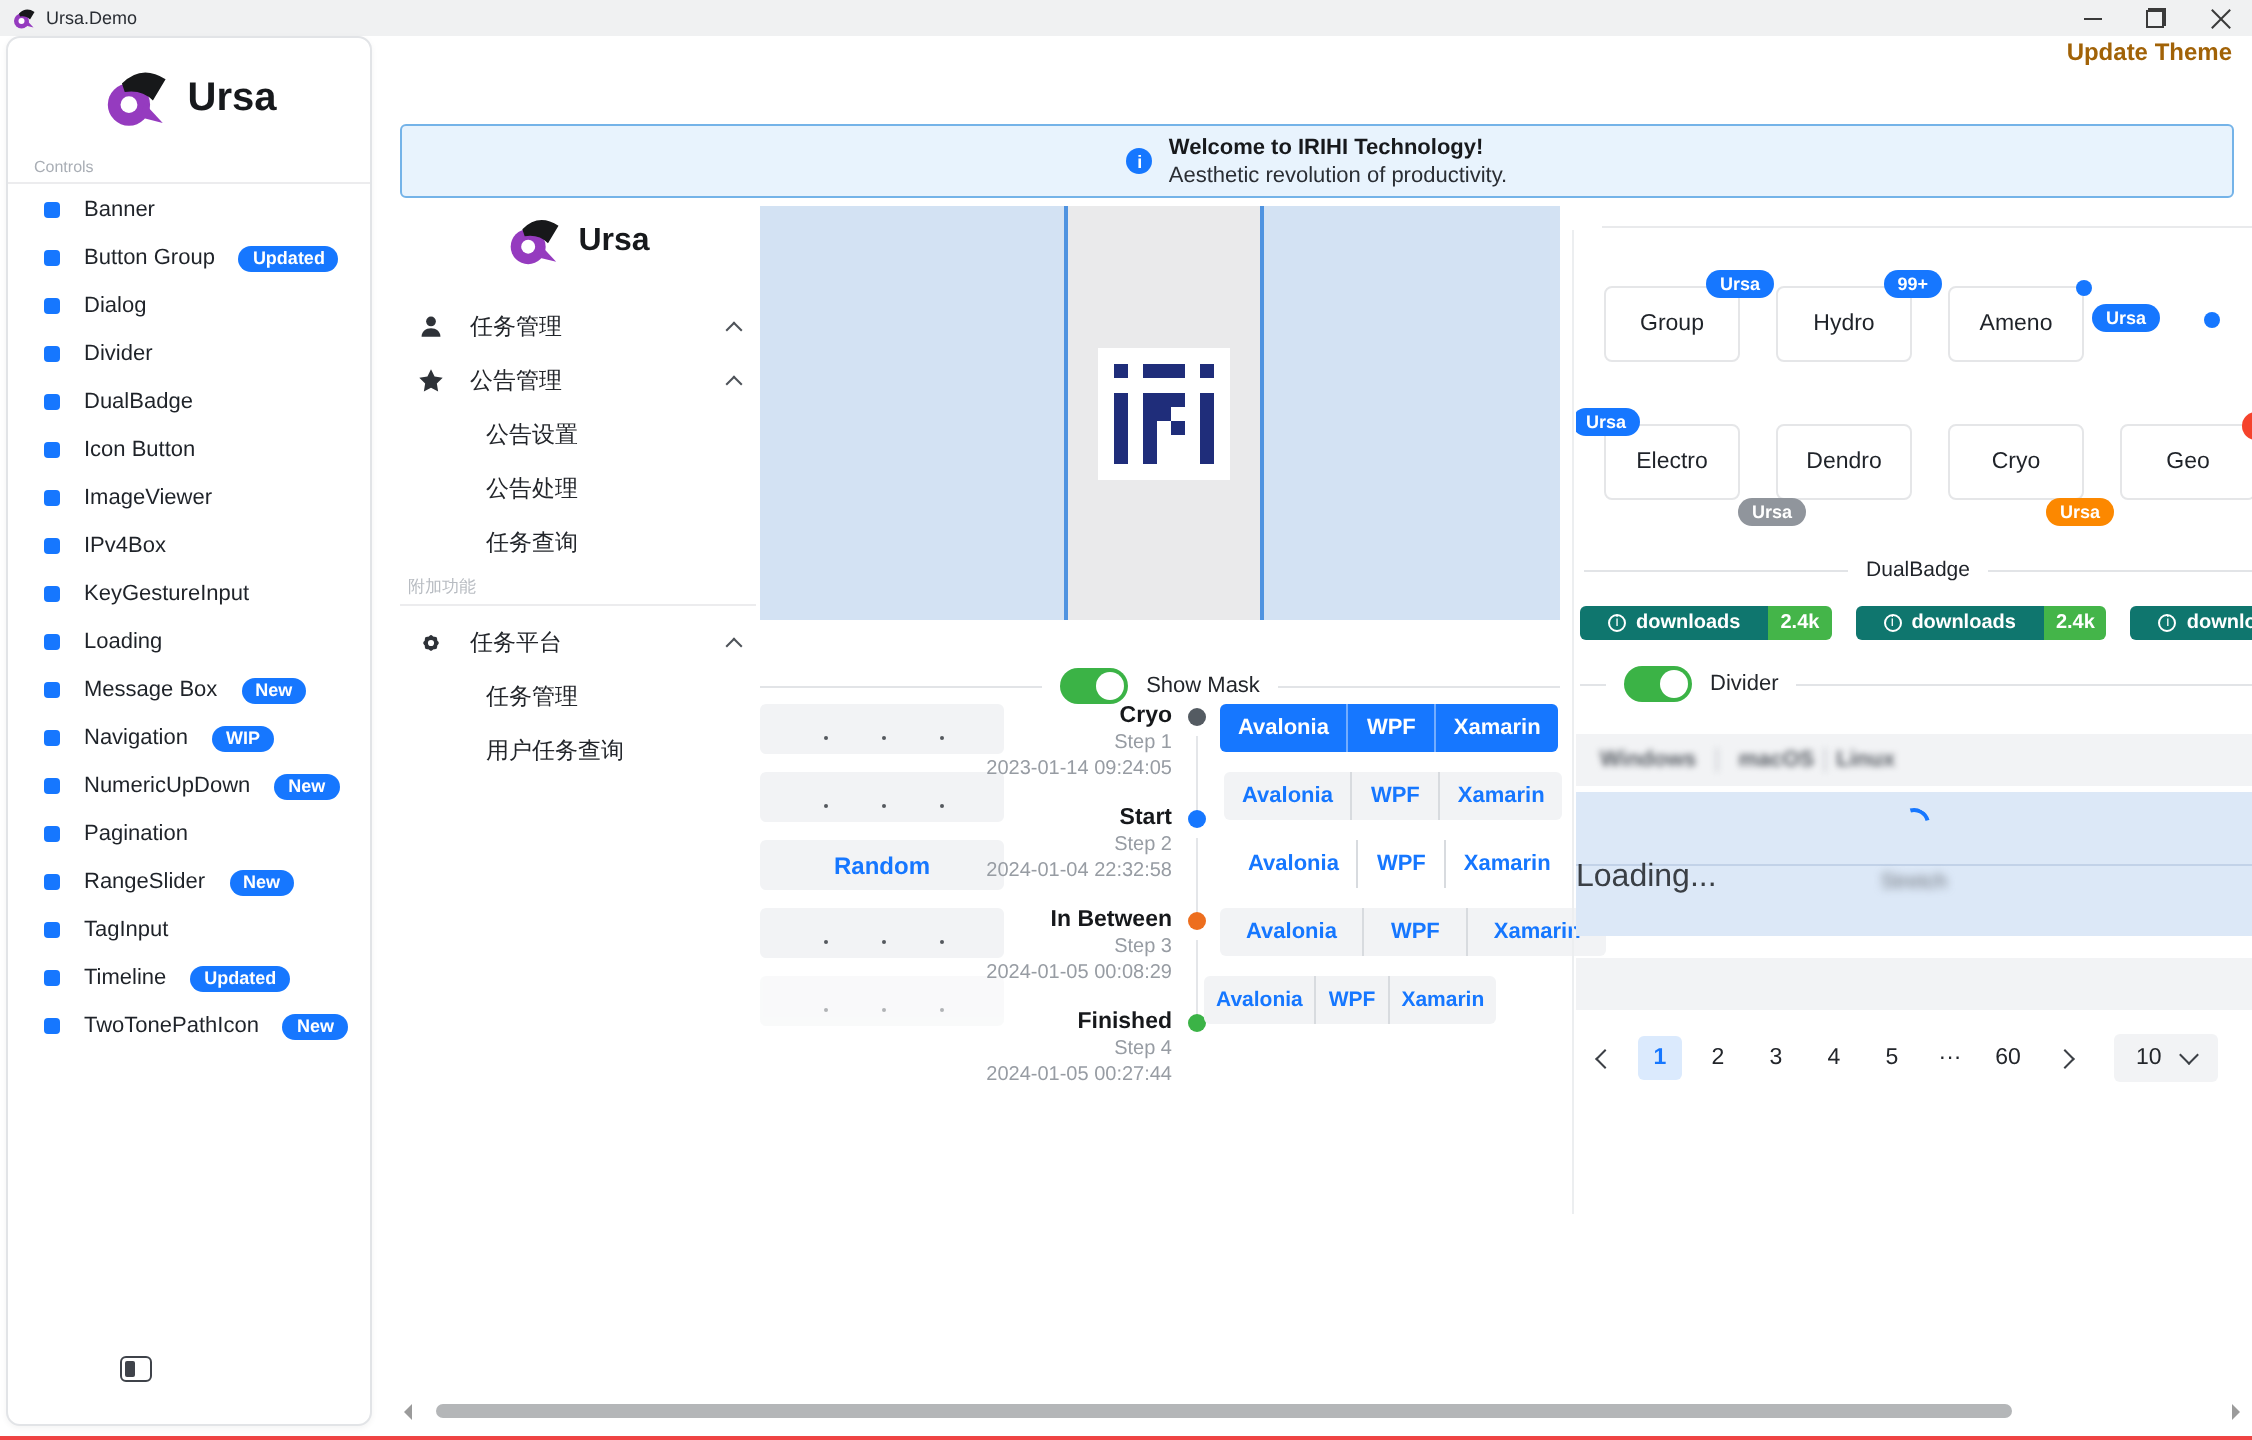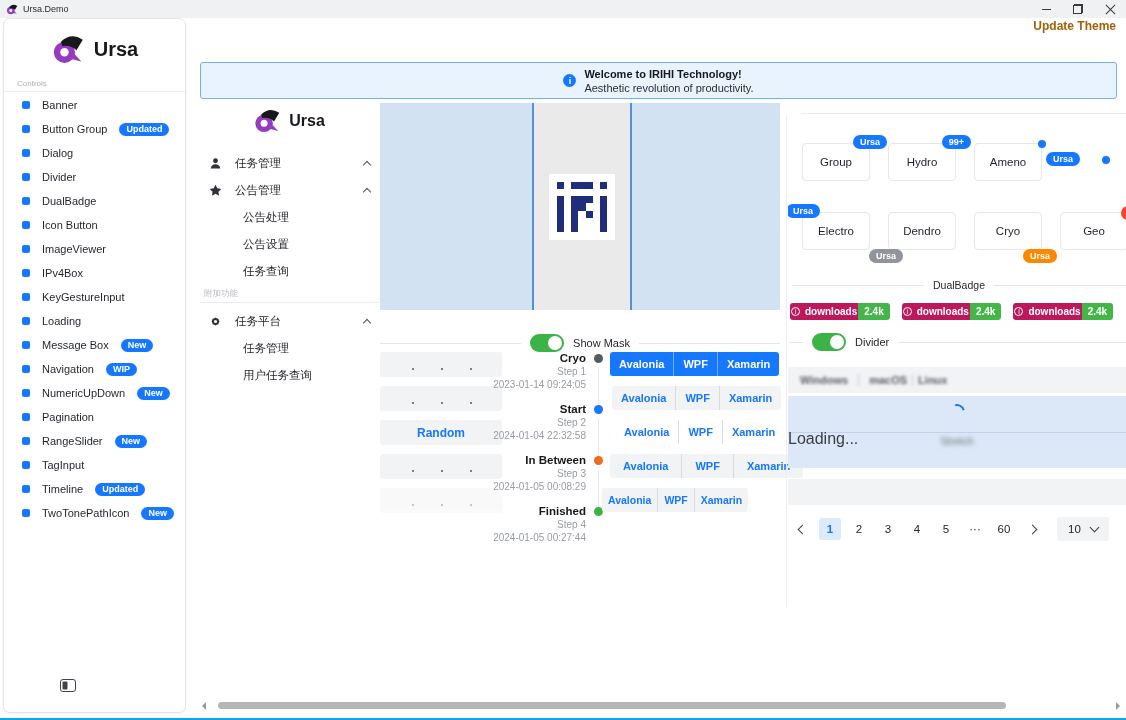--- a/index.html
+++ b/index.html
@@ -1,18 +1,18 @@
 <!DOCTYPE html>
 <html><head>
 <meta charset="utf-8">
 <style>
   *{box-sizing:border-box;margin:0;padding:0}
   html,body{width:1126px;height:720px}
   body{font-family:"Liberation Sans","DejaVu Sans",sans-serif;background:#fff;position:relative;overflow:hidden;color:#1f2329}
-  .app{position:absolute;inset:0;background:#fff;border-bottom:2px solid #0ea5e9}
+  .app{position:absolute;inset:0;background:#fff;border-bottom:2px solid #ef4444}
 
   
   .titlebar{position:absolute;left:0;top:0;width:100%;height:18px;background:#f0f1f2;display:flex;align-items:center;padding-left:6px;gap:5px}
   .titlebar .t-title{font-size:9px;color:#2a2e34}
   .win-controls{position:absolute;right:0;top:0;height:18px;display:flex}
   .win-btn{width:32px;height:18px;display:flex;align-items:center;justify-content:center}
   .ic-min{width:9px;height:1px;background:#3a3a3a}
   .ic-restore{width:10px;height:10px;position:relative}
   .ic-restore::after{content:"";position:absolute;right:0;top:0;width:7px;height:7px;border:1px solid #3a3a3a}
   .ic-restore::before{content:"";position:absolute;left:0;bottom:0;width:7px;height:7px;border:1px solid #3a3a3a;background:#f0f1f2;z-index:1}
@@ -115,21 +115,21 @@
   .corner{position:absolute;z-index:2}
   .badge-pill{background:#1677ff;color:#fff;font-size:9px;font-weight:bold;padding:2.5px 7px;border-radius:999px;line-height:1}
   .badge-pill.gray{background:#90959c}
   .badge-pill.orange{background:#fc8800}
   .badge-dot{width:8px;height:8px;border-radius:50%;background:#1677ff}
   .badge-dot.red{width:14px;height:14px;background:#f5432c}
   .rp-dualdiv{position:absolute;top:176px;left:4px;right:0;display:flex;align-items:center;gap:9px}
   .rp-dualdiv .d-label{font-size:10.5px;color:#1f2329}
   .dualrow{position:absolute;top:200px;left:2px;right:-30px;display:flex;gap:12px}
   .dual-badge{display:inline-flex;border-radius:3px;overflow:hidden;font-size:10px;font-weight:bold;flex:0 0 auto}
-  .db-left{background:#be185d;color:#fff;display:flex;align-items:center;gap:5px;padding:3px 1px}
+  .db-left{background:#0f766e;color:#fff;display:flex;align-items:center;gap:5px;padding:3px 14px}
   .db-info{width:9px;height:9px;border:1px solid #fff;border-radius:50%;font-size:7px;line-height:8px;text-align:center;font-weight:normal}
   .db-right{background:#44b549;color:#fff;padding:3px 6px}
   .rp-divtoggle{position:absolute;top:230px;left:2px;right:0}
   .blurbar{position:absolute;top:264px;left:0;right:0;height:26px;background:#f2f3f5;display:flex;align-items:center;padding-left:12px}
   .blurwrap{display:flex;align-items:center;filter:blur(1.6px)}
   .blurwrap .bw-txt{font-size:11px;font-weight:600;color:#585d64}
   .vline{width:1px;height:12px;background:#c3c7cc;margin:0 10px}
   .vline.thin{margin:0 5px}
   .loadingbox{position:absolute;top:293px;left:0;right:0;height:72px;background:#dce8f7}
   .lb-line{position:absolute;left:0;right:0;top:36px;height:1px;background:#c2d2e8}
@@ -329,24 +329,24 @@
     <div class="nm-row">
       <span class="nm-icon">
           <svg width="13" height="13" viewBox="0 0 16 16">
             <path d="M8 0.8l2.2 4.5 5 .7-3.6 3.5.8 5L8 12.1 3.6 14.5l.8-5L0.8 6l5-.7z"></path>
           </svg>
         </span>
       <span>公告管理</span>
       <span class="chev-up"></span>
     </div>
     <div class="nm-row nm-child">
+        <span>公告设置</span>
+      </div>
+    <div class="nm-row nm-child">
         <span>公告处理</span>
-      </div>
-    <div class="nm-row nm-child">
-        <span>公告设置</span>
       </div>
     <div class="nm-row nm-child">
         <span>任务查询</span>
       </div>
     <div class="nm-sep">附加功能</div>
     <div class="nm-row">
       <span class="nm-icon">
           <svg width="13" height="13" viewBox="0 0 16 16">
             <rect x="4.2" y="4.2" width="7.6" height="7.6" rx="1.4"></rect>
             <rect x="4.2" y="4.2" width="7.6" height="7.6" rx="1.4" transform="rotate(45 8 8)"></rect>

